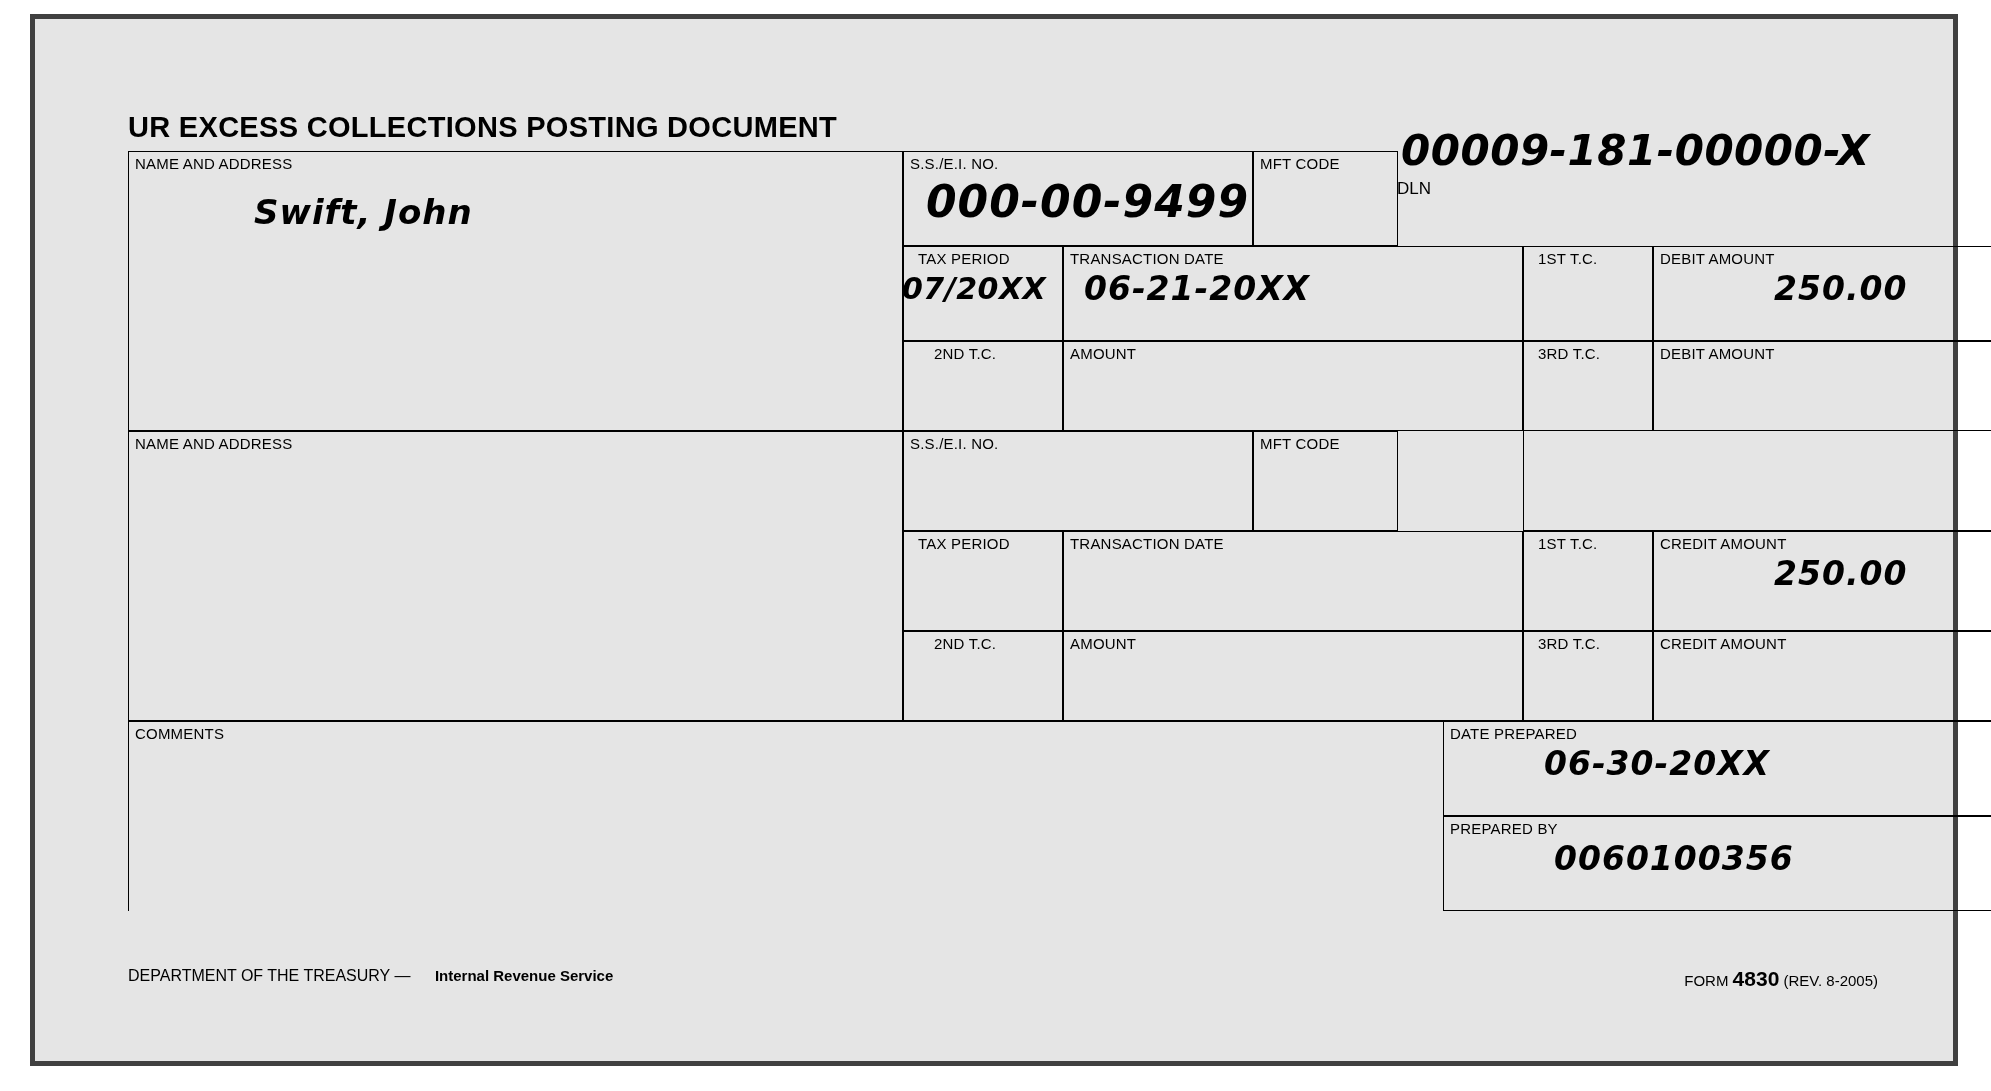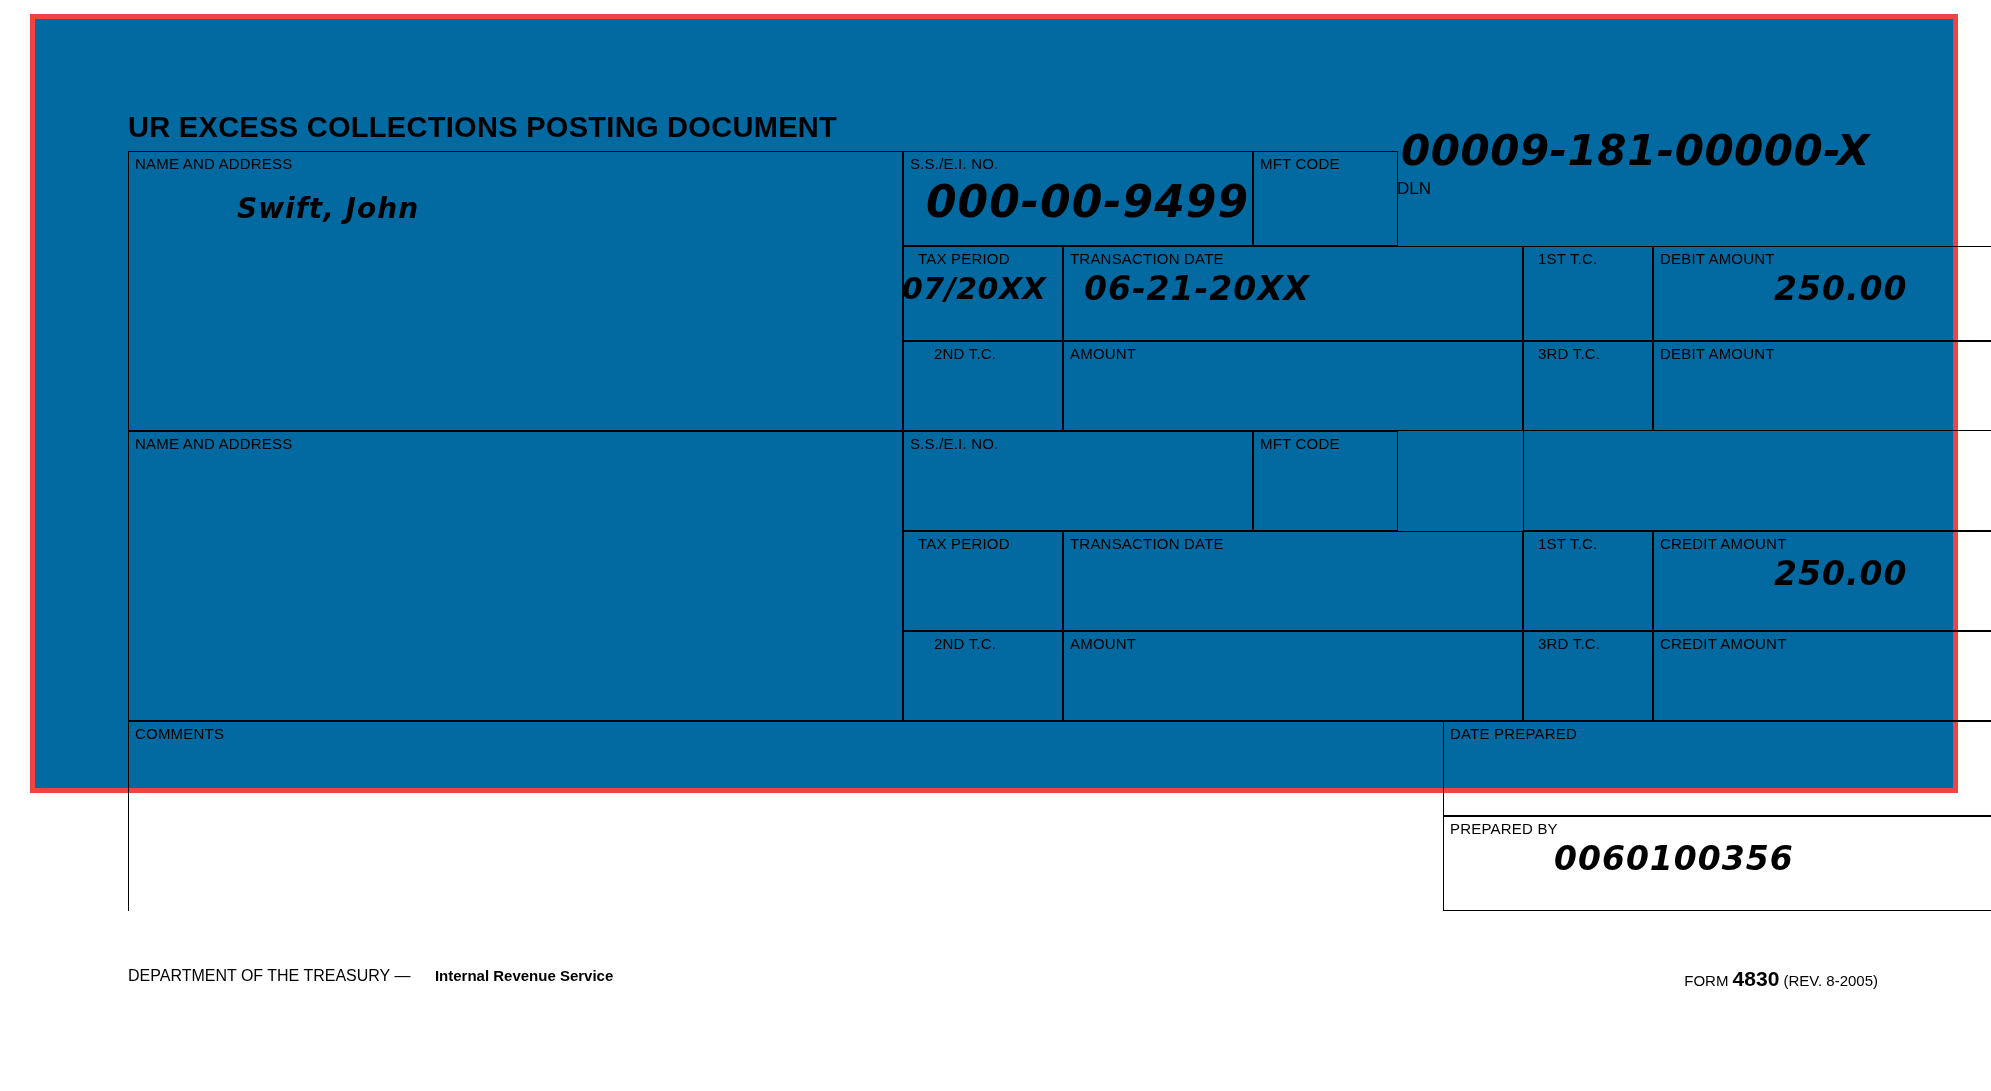--- a/index.html
+++ b/index.html
@@ -13,24 +13,24 @@
     font-family: "Liberation Sans", sans-serif;
     -webkit-font-smoothing: antialiased;
   }
 
   
   .page-frame {
     position: absolute;
     left: 30px;
     top: 14px;
     width: 1928px;
-    height: 779px;
-    border: 5px solid #ef4444;
+    height: 1052px;
+    border: 5px solid #404040;
     box-sizing: border-box;
-    background: #0369a1;
+    background: #e5e5e5;
   }
 
   .form-area {
     position: absolute;
     left: 48px;
     top: 72px;
     width: 1840px;
     height: 920px;
   }
 
@@ -66,21 +66,21 @@
     position: absolute;
     font-family: "DejaVu Sans", sans-serif;
     font-style: italic;
     font-weight: bold;
     color: #000;
     white-space: nowrap;
   }
 
   
   .v-ssn   { left: 22px;  top: 24px; font-size: 44px; letter-spacing: 1px; }
-  .v-name  { left: 108px; top: 40px; font-size: 28px; letter-spacing: 1px; }
+  .v-name  { left: 125px; top: 40px; font-size: 34px; letter-spacing: 1px; }
   .v-tax   { left: -2px;  top: 24px; font-size: 30px; letter-spacing: 0.5px; }
   .v-tdate { left: 20px;  top: 22px; font-size: 33px; letter-spacing: 1px; }
   .v-amt   { left: 120px; top: 22px; font-size: 33px; letter-spacing: 1px; }
   .v-date  { left: 100px; top: 22px; font-size: 33px; letter-spacing: 1px; }
   .v-prep  { left: 110px; top: 22px; font-size: 33px; letter-spacing: 1px; }
 
   
   .dln-value {
     position: absolute;
     left: 1318px;
@@ -253,20 +253,21 @@
       <span class="val v-amt"></span>
     </div>
 
     <div class="cell" style="left:45px; top:630px; width:1315px; height:190px; border-right:none; border-bottom:none;padding-left:32px;">
       <span class="lab">COMMENTS</span>
       <span class="val" style="left:20px; top:40px; font-size:30px;"></span>
     </div>
 
     <div class="cell" style="left:1360px; top:630px; width:590px; height:95px;">
       <span class="lab">DATE PREPARED</span>
+      <span class="val v-date">06-30-20XX</span>
     </div>
 
     <div class="cell" style="left:1360px; top:725px; width:590px; height:95px;">
       <span class="lab">PREPARED BY</span>
       <span class="val v-prep">0060100356</span>
     </div>
 
     <div class="footer-left">
       <span>DEPARTMENT OF THE TREASURY — </span><b>Internal Revenue Service</b>
     </div>

